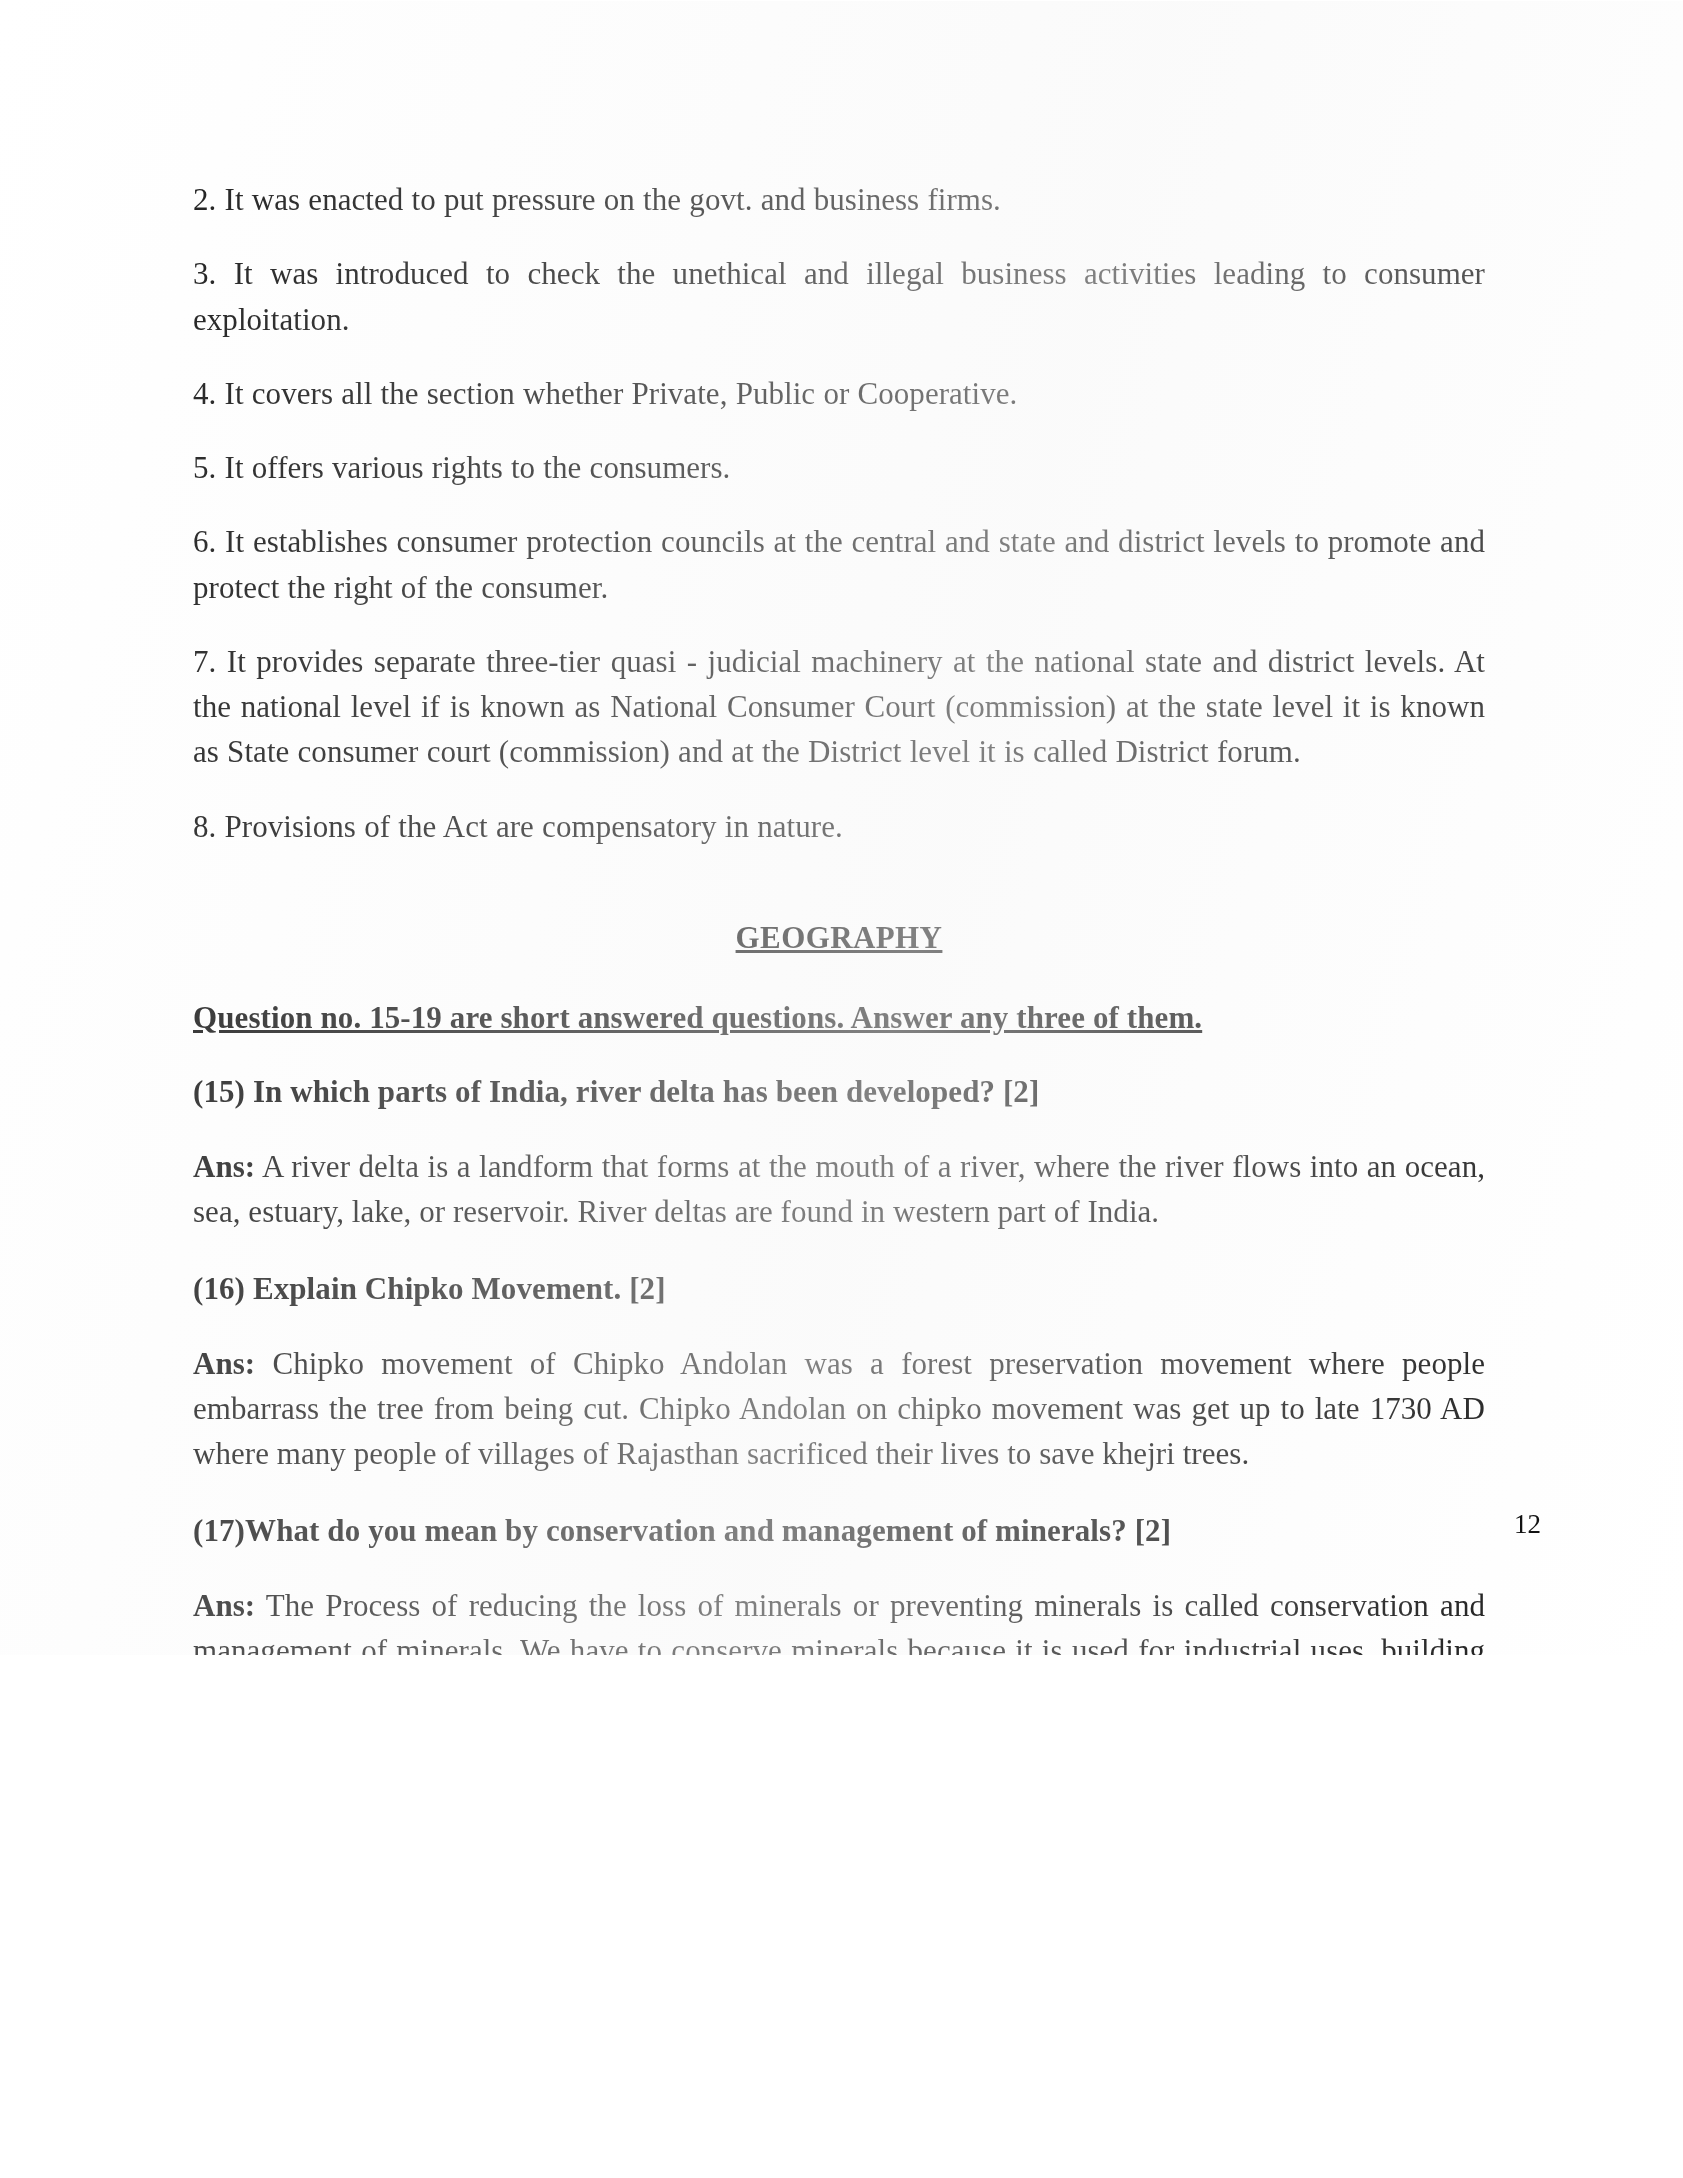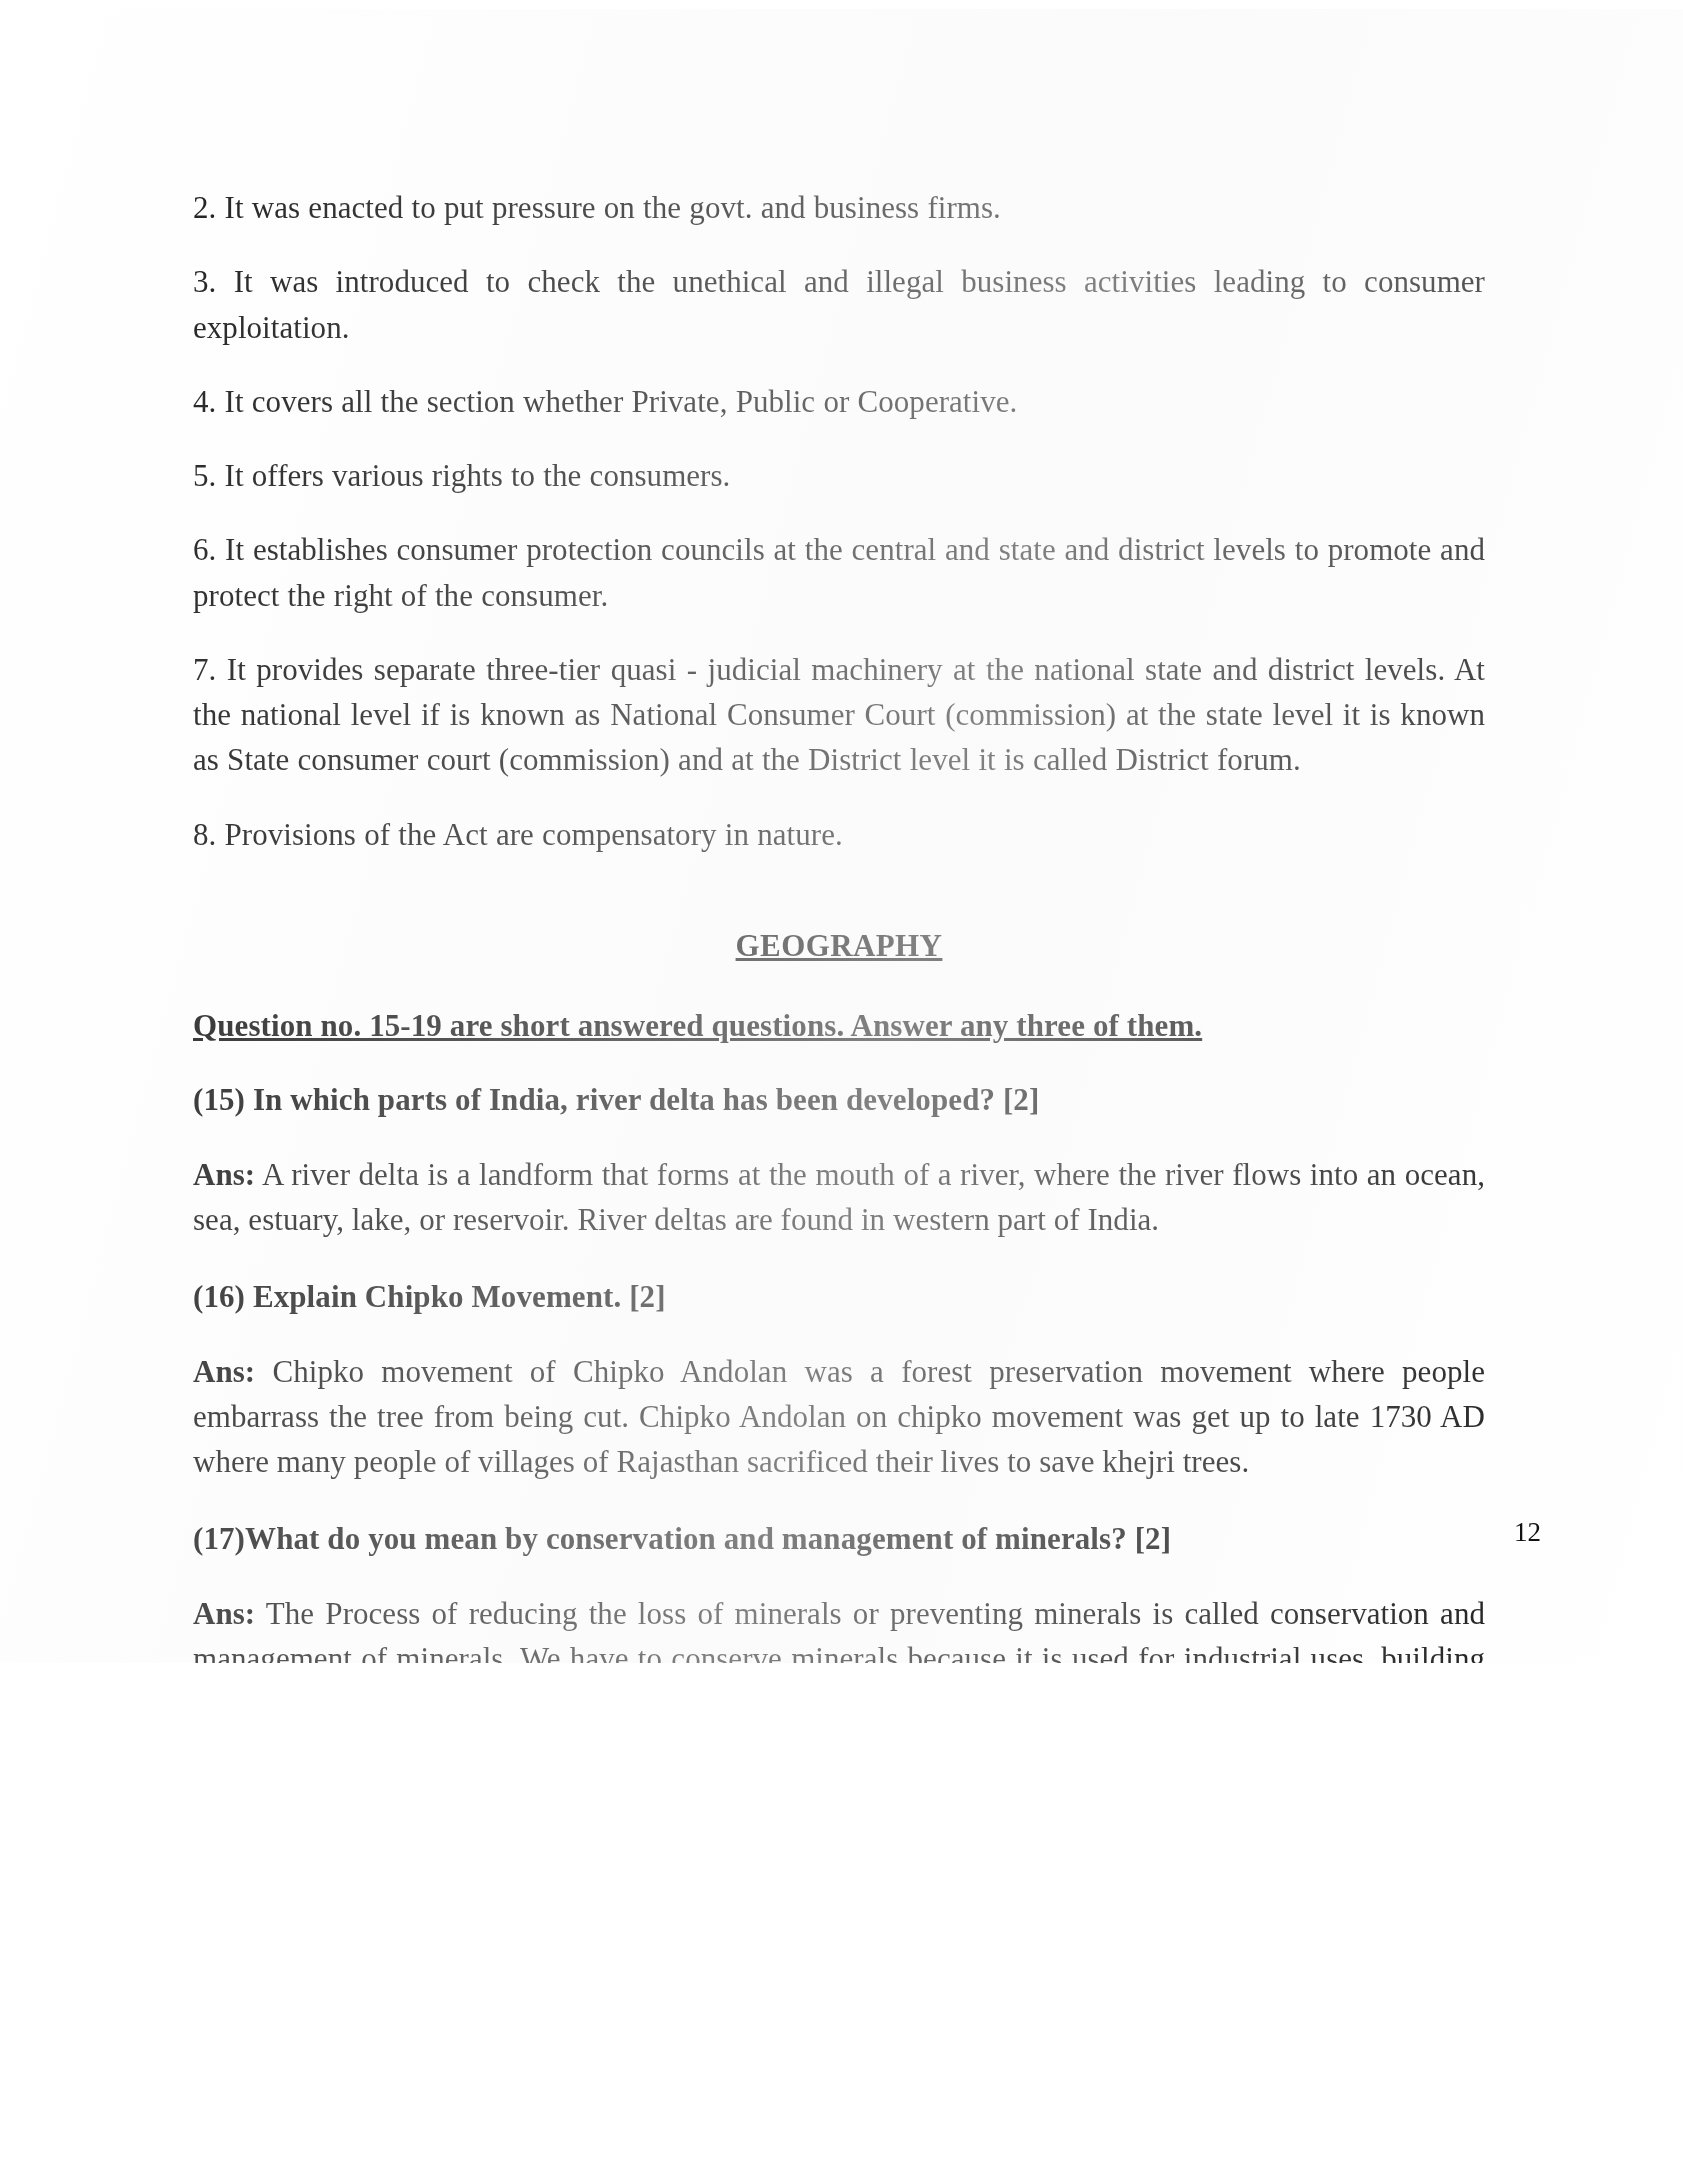--- a/index.html
+++ b/index.html
@@ -9,21 +9,21 @@
     background: #ffffff;
   }
   body {
     font-family: "Liberation Serif", "DejaVu Serif", serif;
     color: #0c0c0c;
   }
   .page {
     position: relative;
     width: 1683px;
     height: 1654px;
-    margin: 9px auto;
+    margin: 1px auto;
     background: #ffffff;
     overflow: hidden;
     box-sizing: border-box;
   }
   .content {
     position: absolute;
     left: 193px;
     top: 176px;
     width: 1292px;
   }

